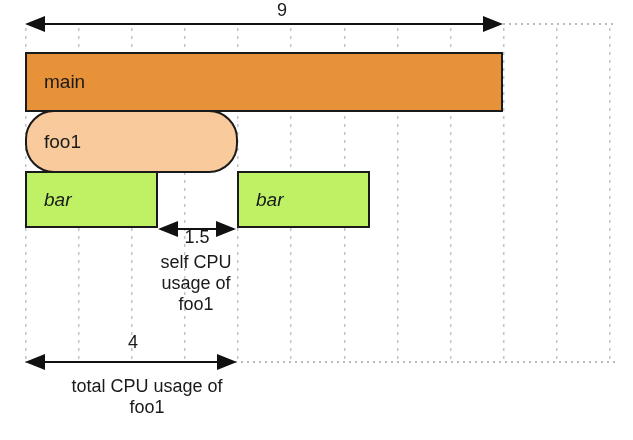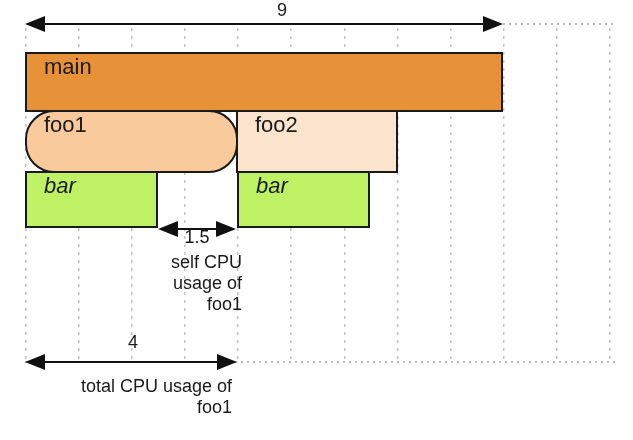--- a/index.html
+++ b/index.html
@@ -14,37 +14,37 @@
     background-size:1.5px 100%;background-repeat:no-repeat;
   }
   
   .hdot{
     position:absolute;height:2px;z-index:0;
     background:repeating-linear-gradient(90deg,#bdbdbd 0,#bdbdbd 2px,transparent 2px,transparent 6px);
   }
   
   .frame{
     position:absolute;box-sizing:border-box;border:2px solid #1a1a1a;
-    display:flex;padding-left:17px;
-    font-size:22px;z-index:2;
+    display:flex;align-items:center;padding-left:17px;
+    font-size:19px;z-index:2;
   }
   .f-main{background:#E79138;}
   .f-foo1{background:#F8CA9C;border-radius:29px;}
   .f-foo2{background:#FAE4CD;}
   .f-bar{background:#bef264;font-style:italic;}
   
   .harrow{position:absolute;height:16px;z-index:3;}
   .harrow .shaft{position:absolute;left:14px;right:14px;top:7px;height:2px;background:#111;}
   .harrow .head-l{position:absolute;left:0;top:0;width:0;height:0;
     border-top:8px solid transparent;border-bottom:8px solid transparent;border-right:20px solid #111;}
   .harrow .head-r{position:absolute;right:0;top:0;width:0;height:0;
     border-top:8px solid transparent;border-bottom:8px solid transparent;border-left:20px solid #111;}
   
   .num{position:absolute;font-size:18px;text-align:center;z-index:4;}
-  .caption{position:absolute;font-size:18px;line-height:21px;text-align:right;z-index:4;}
+  .caption{position:absolute;font-size:18px;line-height:21px;text-align:center;z-index:4;}
 </style>
 </head>
 <body>
 
 <div id="stage">
 
   <div>
     <div class="vgrid" style="left:25px"></div>
     <div class="vgrid" style="left:78px"></div>
     <div class="vgrid" style="left:131px"></div>
@@ -68,23 +68,20 @@
     <div class="shaft"></div>
     <div class="head-r"></div>
   </div>
 
   <div class="frame f-main" style="left:25px;top:52px;width:478px;height:60px;">
     <span>main</span>
   </div>
   <div class="frame f-foo1" style="left:25px;top:110px;width:213px;height:63px;">
     <span>foo1</span>
   </div>
-  <div class="frame f-foo2" style="left:236px;top:110px;width:162px;height:63px;">
-    <span>foo2</span>
-  </div>
   <div class="frame f-bar" style="left:25px;top:171px;width:133px;height:57px;">
     <span>bar</span>
   </div>
   <div class="frame f-bar" style="left:237px;top:171px;width:133px;height:57px;">
     <span>bar</span>
   </div>
 
   <div class="num" style="left:172px;width:50px;top:203px;margin-top:24px;">1.5</div>
   <div class="harrow" style="left:158px;width:78px;top:221px;">
     <div class="head-l"></div>

